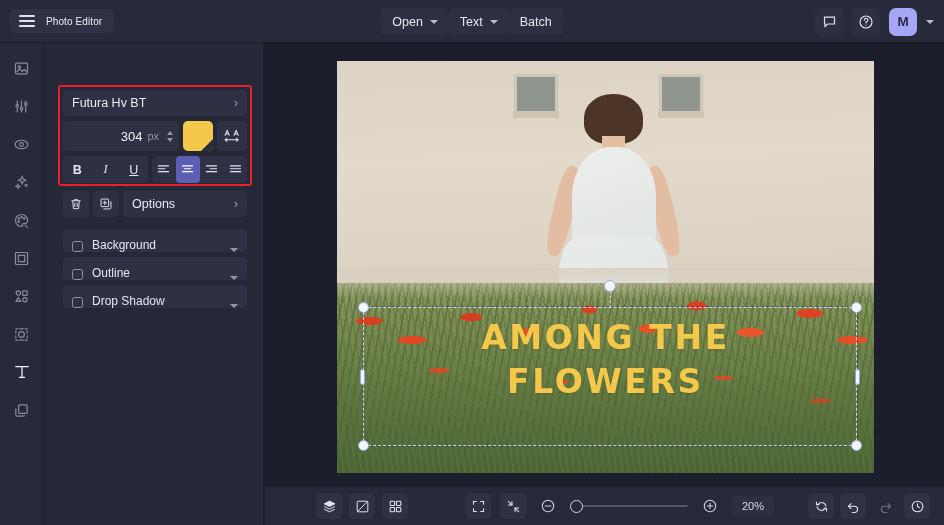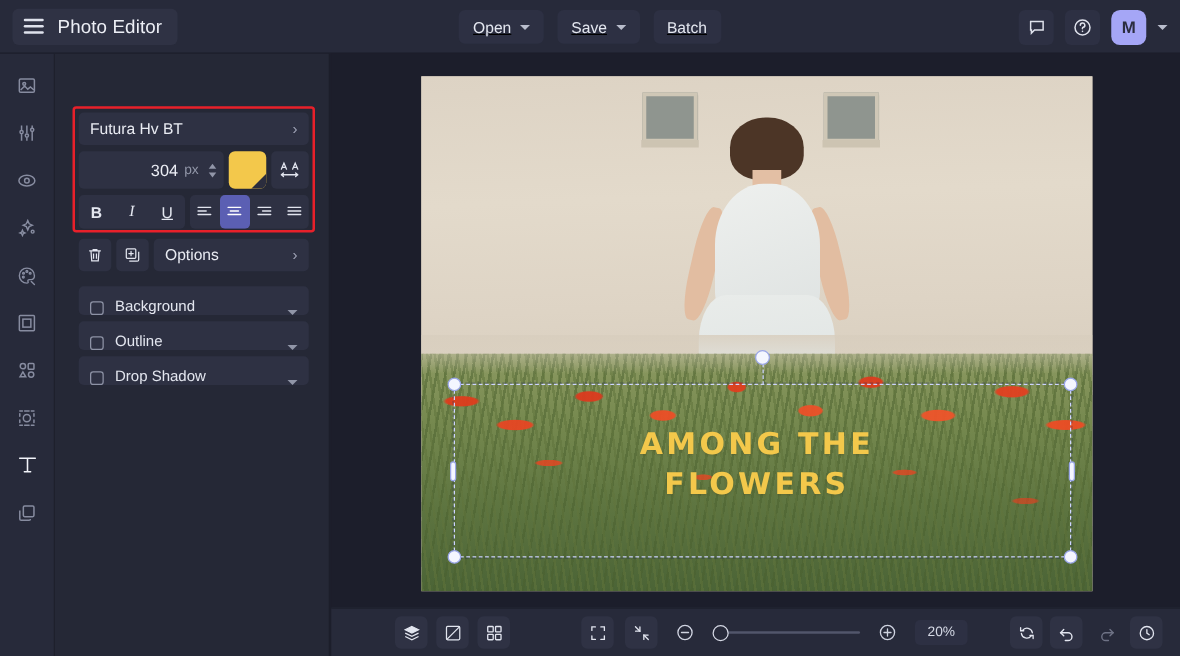--- a/index.html
+++ b/index.html
@@ -16,29 +16,28 @@
     position: absolute; left: 0; top: 0; width: 944px; height: 43px;
     background: #272a3a;
     display: flex; align-items: center;
     border-bottom: 1px solid #1b1d29;
   }
   .brand {
     display: flex; align-items: center; gap: 11px;
     margin-left: 10px; padding: 6px 12px 6px 9px;
     border-radius: 5px; background: #2f3244;
   }
-  .brand-title { color: #eceef5; font-size: 15px; letter-spacing: .1px; }
+  .brand-title { color: #eceef5; font-size: 10px; letter-spacing: .1px; }
   .hamburger { display: flex; flex-direction: column; gap: 3.5px; width: 16px; }
   .hamburger i { display: block; height: 1.6px; background: #dfe2ec; border-radius: 1px; }
 
   .top-center {
     position: absolute; left: 0; right: 0; top: 0; height: 43px;
-    display: flex; align-items: center; justify-content: center; gap: 11px;
+    display: flex; align-items: center; justify-content: center; 
     pointer-events: none;
-    text-decoration: underline;
   }
   .top-center > * { pointer-events: auto; }
   .tbtn {
     background: #2d3043; color: #e4e7f0; font-size: 12.5px;
     border: none; border-radius: 5px; height: 27px; padding: 0 11px;
     display: flex; align-items: center; gap: 7px; cursor: pointer;
     font-family: "Liberation Sans", sans-serif;
   }
   .caret { width: 0; height: 0; border-left: 4px solid transparent;
            border-right: 4px solid transparent; border-top: 4.5px solid #b9bdcc; }
@@ -236,23 +235,22 @@
   .field-top-fade {
     position: absolute; left: 0; top: -8%; width: 100%; height: 16%;
     background: linear-gradient(180deg, rgba(216,206,190,.85), rgba(140,154,98,0));
   }
 
   
   .overlay-text {
     position: absolute; left: 0; right: 0; top: 62%;
     text-align: center; color: #f3c84b;
     font-family: "DejaVu Sans", sans-serif; font-weight: bold;
-    font-size: 24px; line-height: 1.33; letter-spacing: 2.6px;
+    font-size: 33px; line-height: 1.33; letter-spacing: 2.6px;
     text-shadow: 0 1px 2px rgba(60,40,10,.18);
-    margin-top: 24px;
   }
 
   
   .sel {
     position: absolute; left: 98px; top: 264px; width: 494px; height: 139px;
     border: 1px dashed #cdd4ff;
     outline: 1px dashed rgba(30,40,90,.35);
   }
   .sel .hnd {
     position: absolute; width: 11px; height: 11px; border-radius: 50%;
@@ -313,21 +311,21 @@
         </span>
       <span class="brand-title">Photo Editor</span>
     </div>
 
     <div class="top-center">
       <button class="tbtn">
         <span>Open</span>
         <span class="caret"></span>
       </button>
       <button class="tbtn">
-        <span>Save</span>
+        <span>Text</span>
         <span class="caret"></span>
       </button>
       <button class="tbtn">
         <span>Batch</span>
       </button>
     </div>
 
     <div class="top-right">
       <div class="icon-btn">
         <svg width="15" height="15" viewBox="0 0 24 24" fill="none" stroke="#dfe2ec" stroke-width="1.9">

